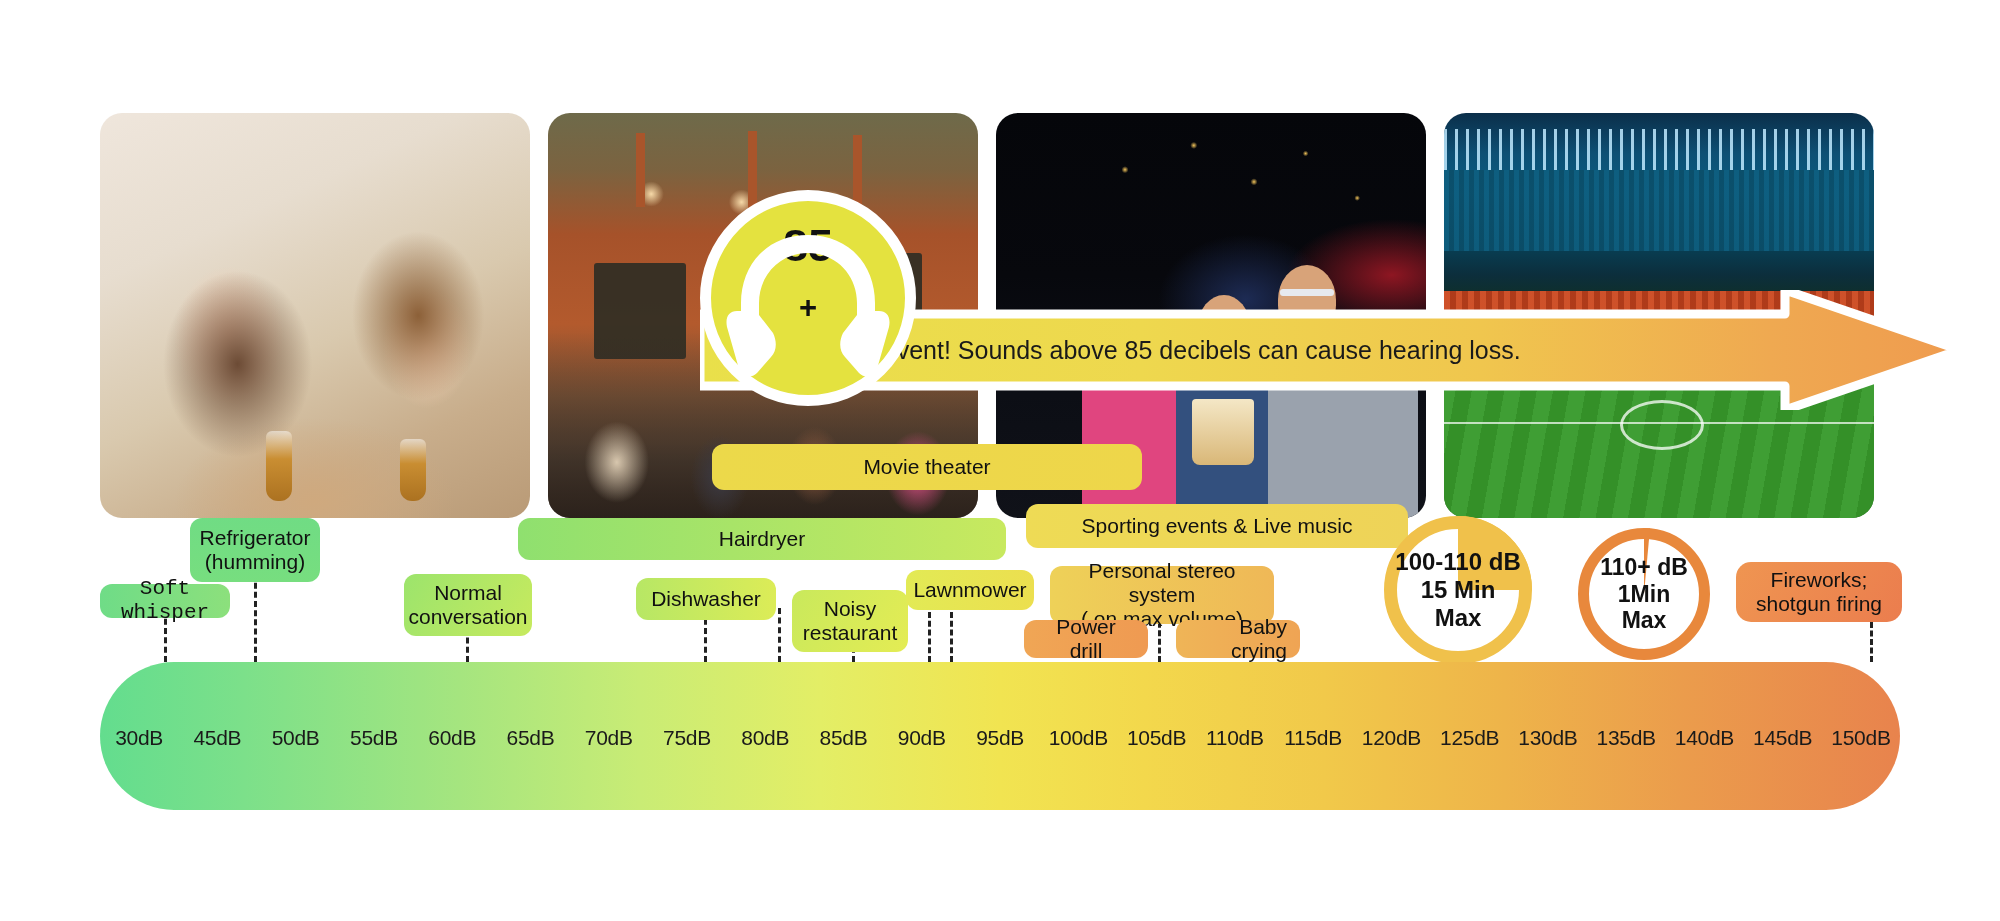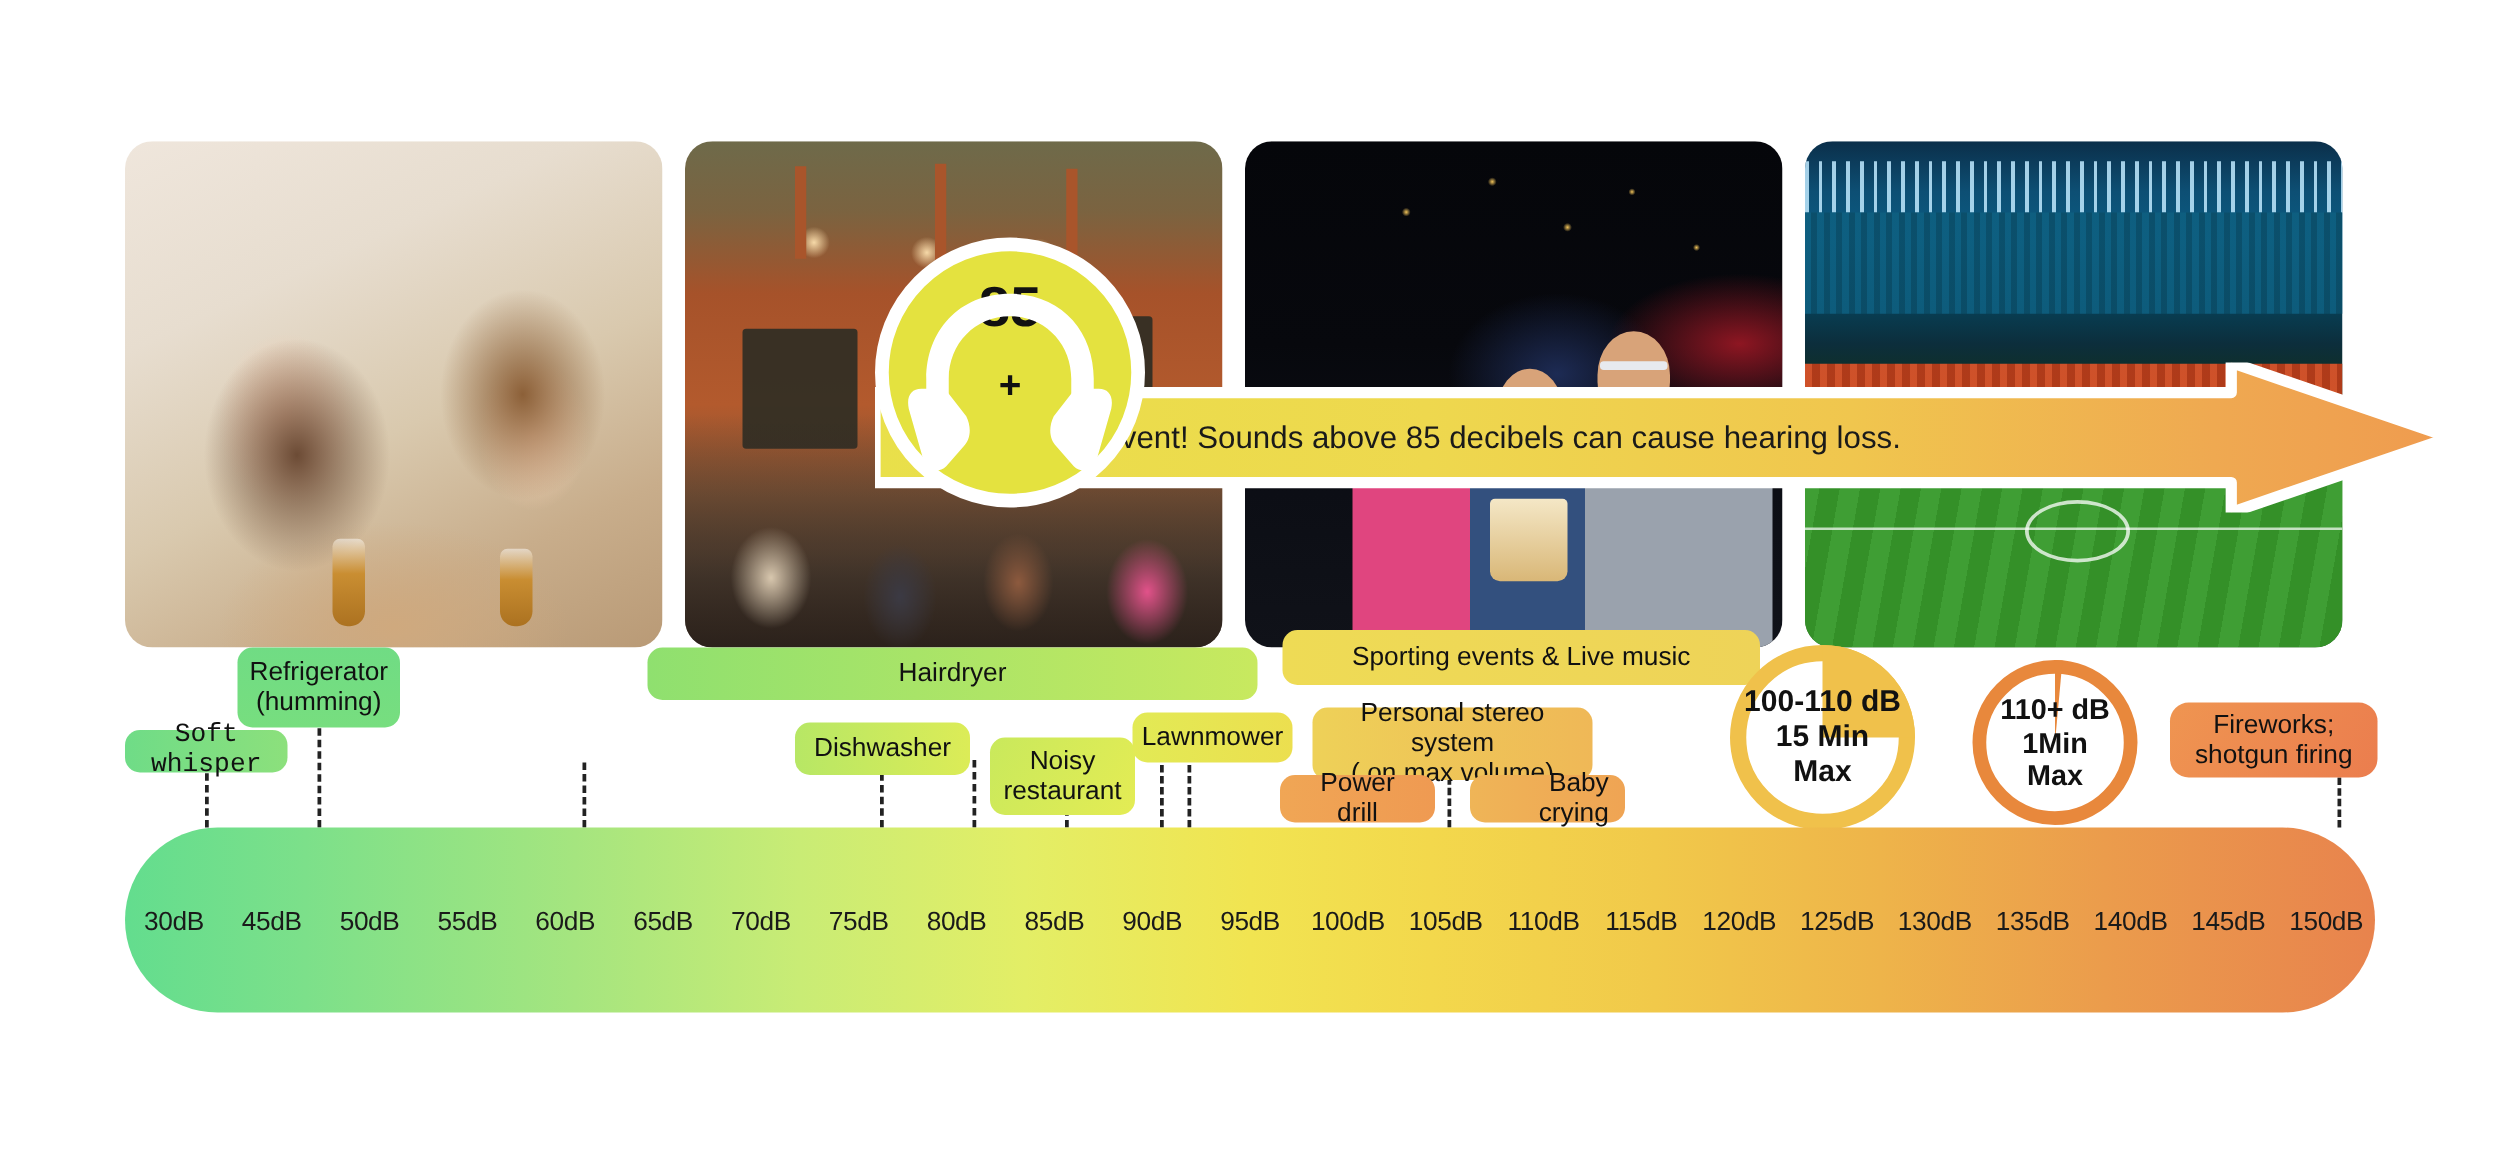--- a/index.html
+++ b/index.html
@@ -218,34 +218,41 @@
   <div class="leader" style="left:852px;top:628px;height:34px;"></div>
   <div class="leader" style="left:928px;top:612px;height:50px;"></div>
   <div class="leader" style="left:950px;top:612px;height:50px;"></div>
   <div class="leader" style="left:1158px;top:596px;height:66px;"></div>
   <div class="leader" style="left:1870px;top:622px;height:40px;"></div>
 
   <div class="pill" style="left:518px;top:518px;width:488px;height:42px;background:linear-gradient(90deg,#8fe06f,#c8e95f);">
     <span>Hairdryer</span>
   </div>
 
+  <div class="pill" style="left:712px;top:444px;width:430px;height:46px;background:linear-gradient(90deg,#ecd94a,#eed64a);">
+    <span>Movie theater</span>
+  </div>
 
   <div class="pill" style="left:1026px;top:504px;width:382px;height:44px;background:linear-gradient(90deg,#eedb55,#eed358);">
     <span>Sporting events &amp; Live music</span>
   </div>
 
   <div class="pill twoline" style="left:190px;top:518px;width:130px;height:64px;background:linear-gradient(180deg,#70dc84,#77de7f);flex-direction:column;">
     <span>Refrigerator</span>
     <span>(humming)</span>
   </div>
 
   <div class="pill" style="left:100px;top:584px;width:130px;height:34px;background:linear-gradient(90deg,#6fdc87,#8ce07c);font-family:Liberation Mono, monospace;">
     <span>Soft whisper</span>
   </div>
 
+  <div class="pill twoline" style="left:404px;top:574px;width:128px;height:62px;background:linear-gradient(120deg,#9ce46c,#c7ea5e);flex-direction:column;">
+    <span>Normal</span>
+    <span>conversation</span>
+  </div>
 
   <div class="pill" style="left:636px;top:578px;width:140px;height:42px;background:linear-gradient(90deg,#b7e765,#dcec57);align-items:center;">
     <span>Dishwasher</span>
   </div>
 
   <div class="pill twoline" style="left:792px;top:590px;width:116px;height:62px;background:linear-gradient(120deg,#c9e95c,#e4ec54);flex-direction:column;">
     <span>Noisy</span>
     <span>restaurant</span>
   </div>
 

